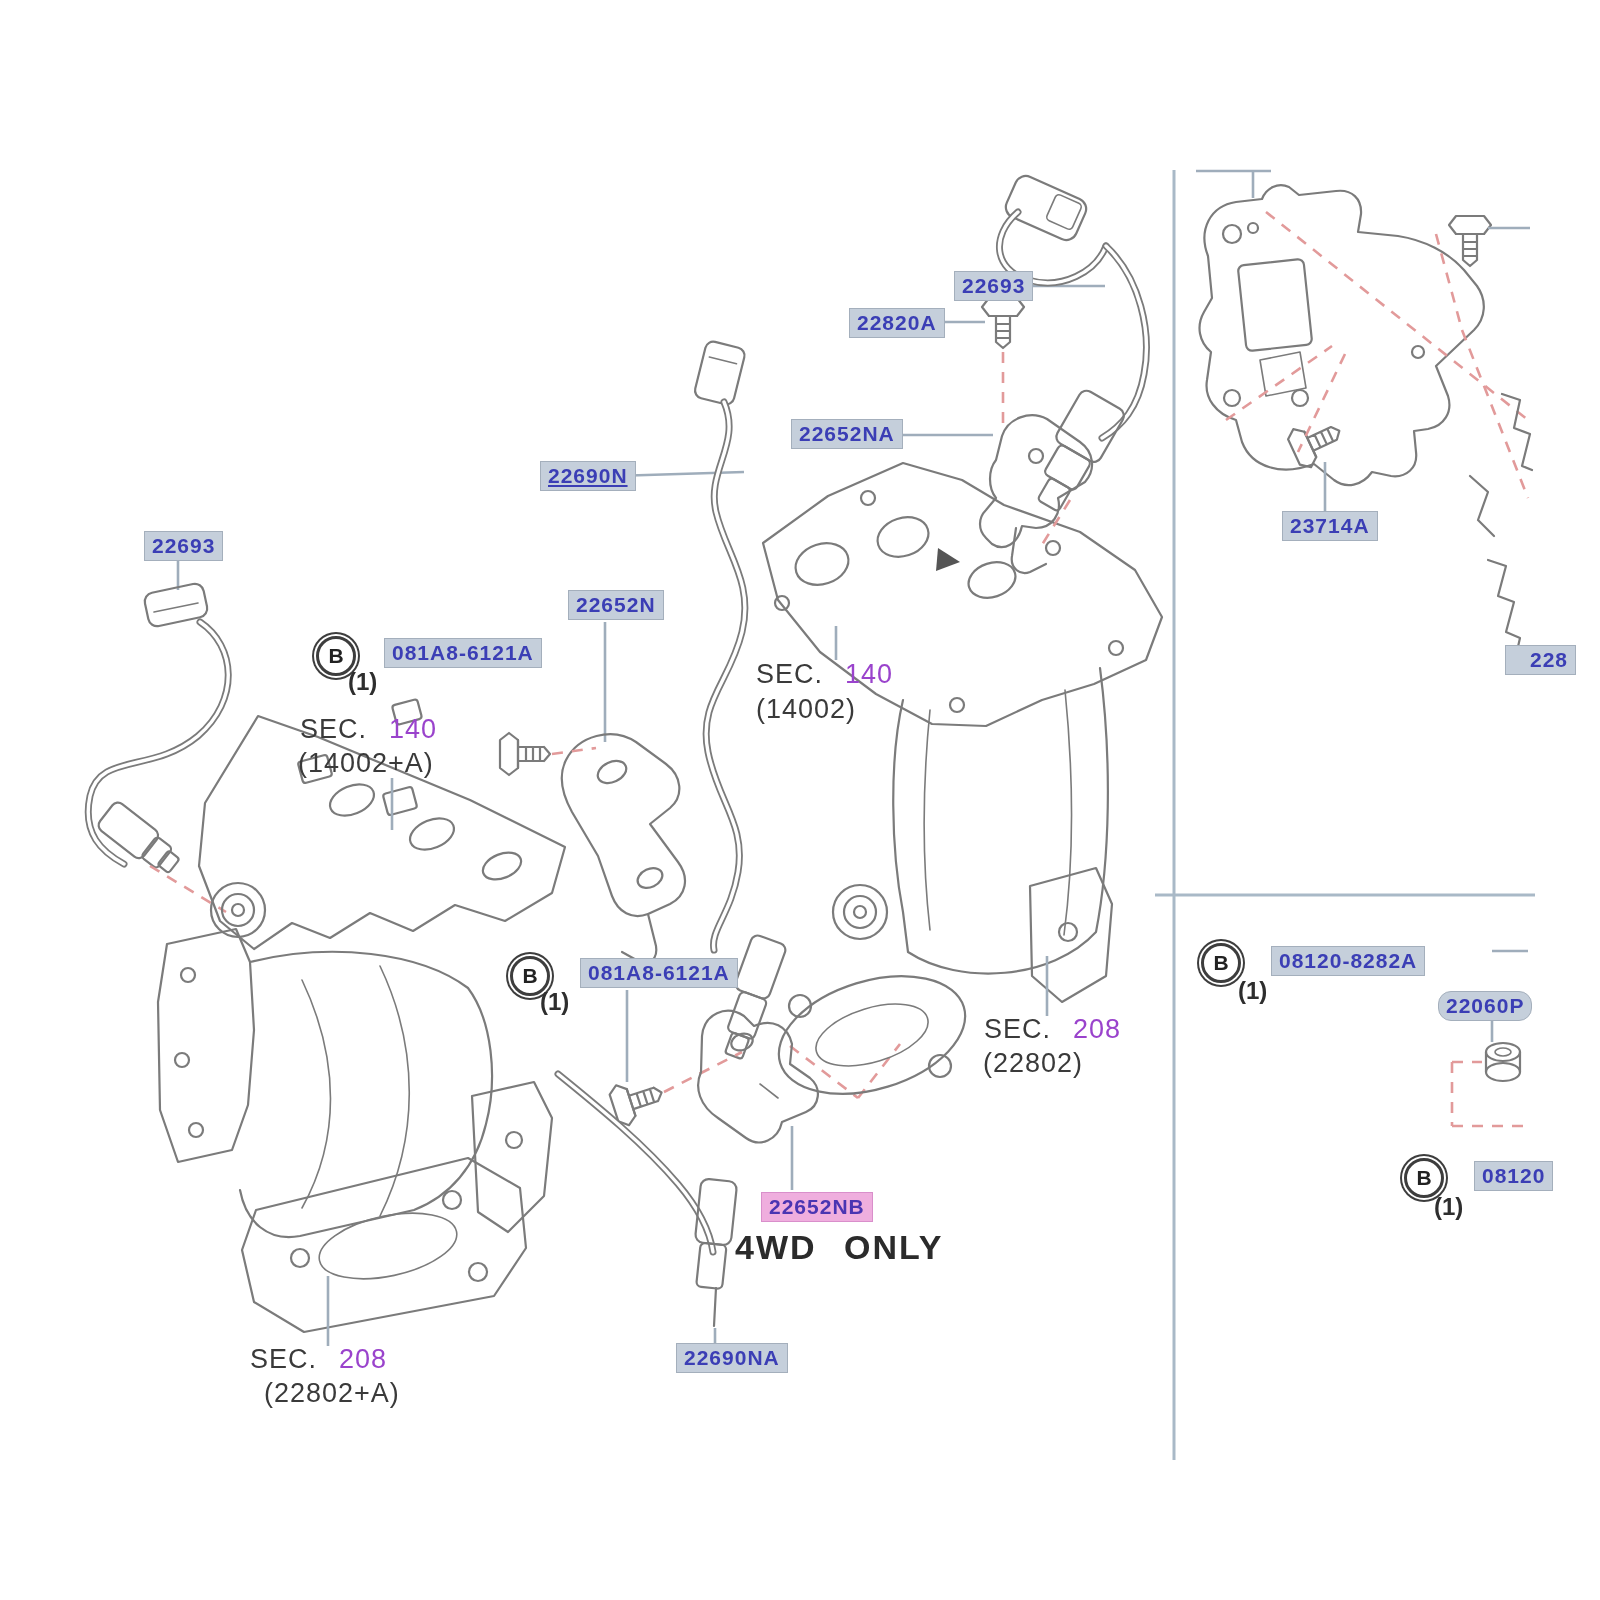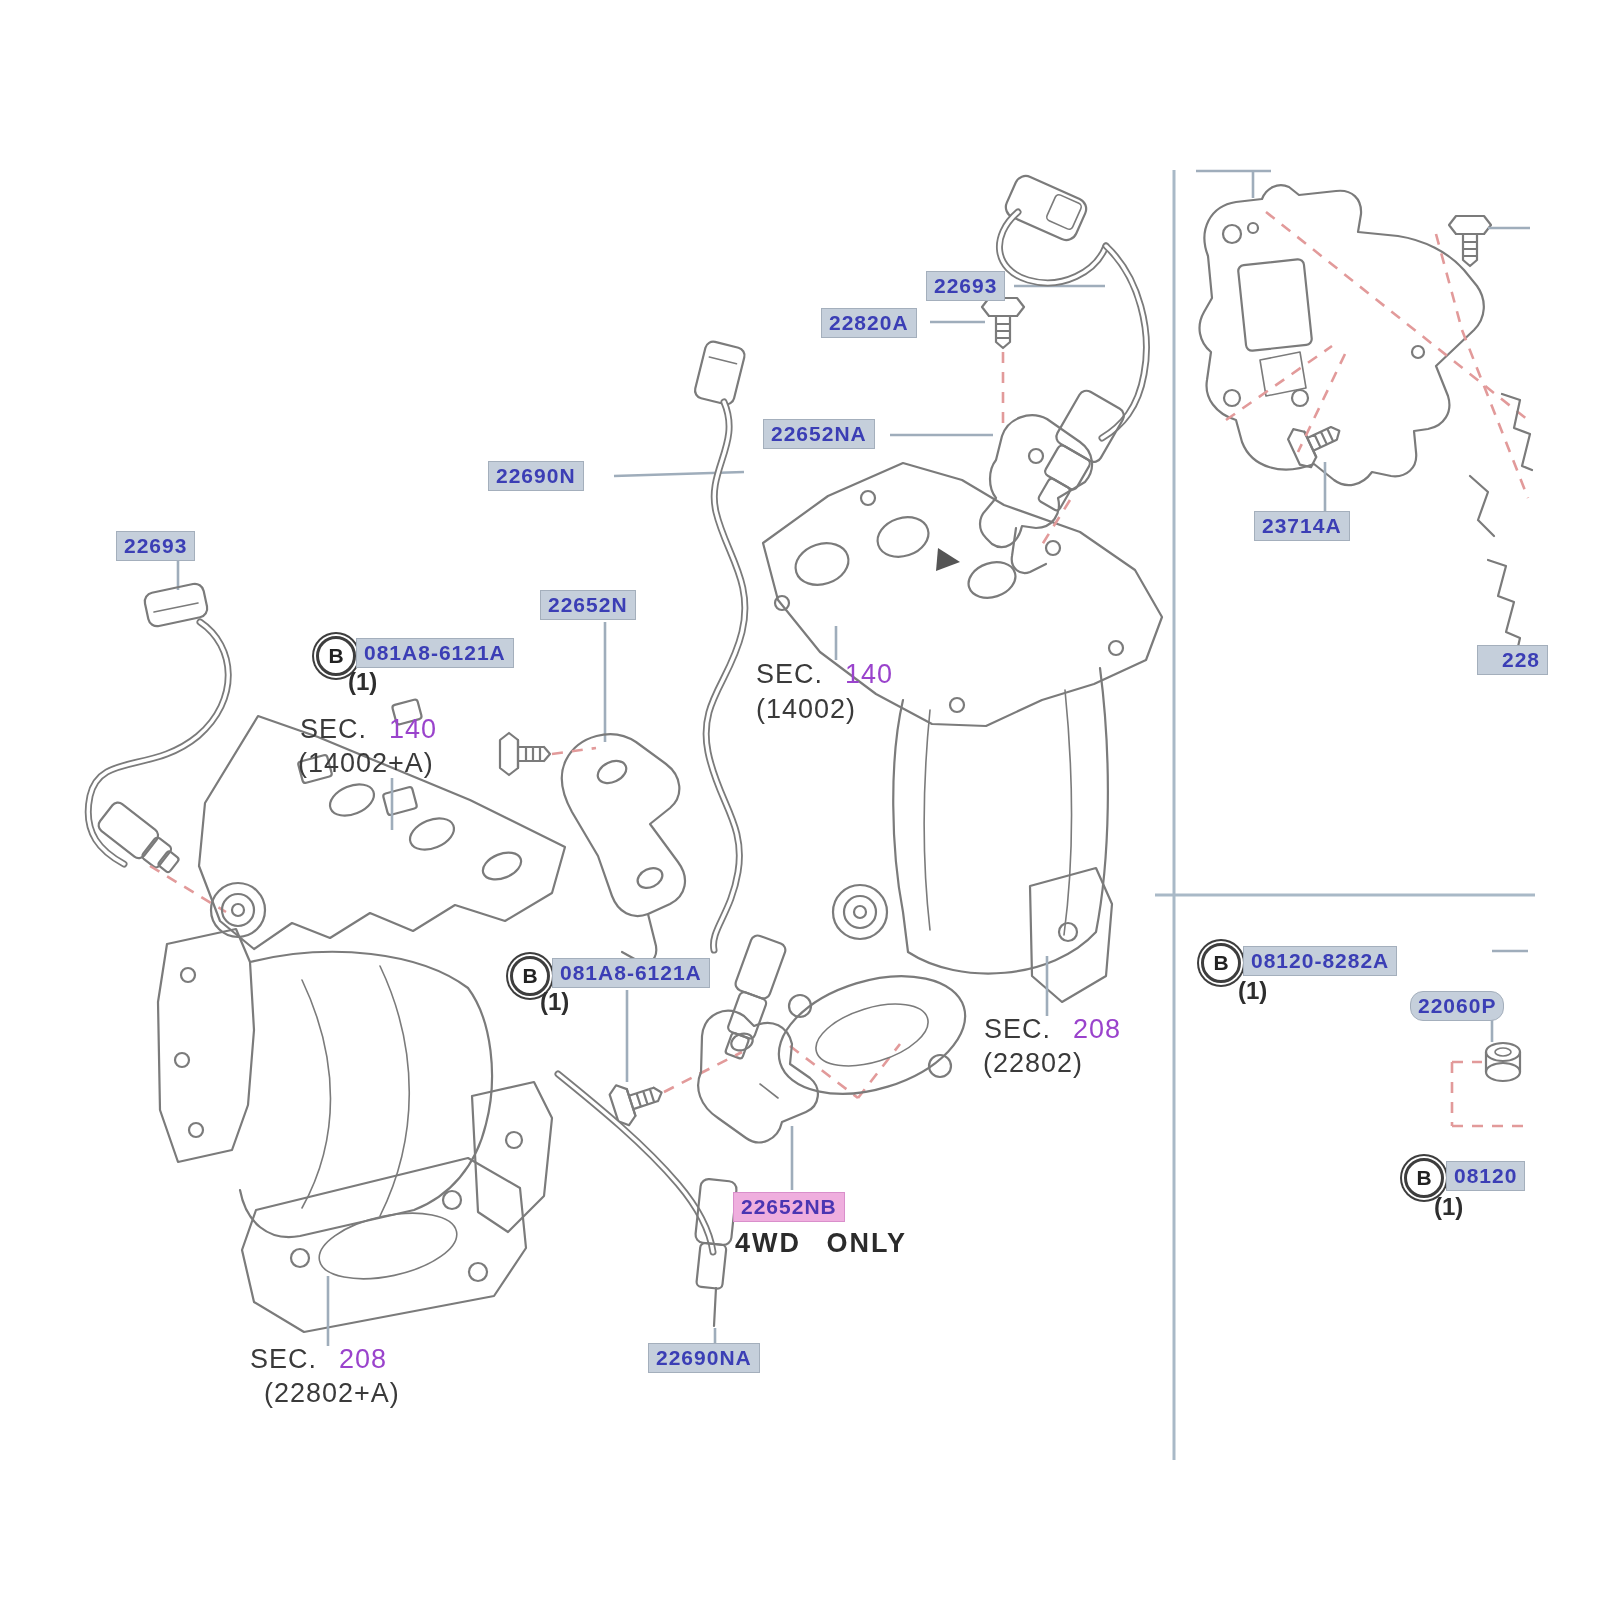--- a/index.html
+++ b/index.html
@@ -14,39 +14,39 @@
   .cable-o{fill:none;stroke:var(--line_art);stroke-width:7;stroke-linecap:round;}
   .cable-i{fill:none;stroke:#ffffff;stroke-width:3.4;stroke-linecap:round;}
   .rdash{fill:none;stroke:var(--dash_red);stroke-width:2.6;stroke-dasharray:11 9;}
   .lead{fill:none;stroke:var(--leader);stroke-width:2.6;}
   .div{fill:none;stroke:var(--divider);stroke-width:3;}
   .part-label{
     position:absolute;z-index:3;display:inline-block;
     background:var(--label_bg);color:var(--label_text);
     border:1px solid var(--label_border);
     font-size:21px;font-weight:bold;letter-spacing:1px;
-    padding:2px 7px;line-height:24px;white-space:nowrap;
+    padding:2px 7px;line-height:24px;white-space:nowrap;margin-left:28px;
   }
   .part-label.hl{background:var(--highlight_bg);color:var(--highlight_text);border-color:#d98fcb;}
   .b-circle{
     position:absolute;z-index:3;width:34px;height:34px;border-radius:50%;
     border:3px solid #3d3d3d;box-shadow:0 0 0 2px #ffffff,0 0 0 4px #3d3d3d;
     color:#222;font-size:21px;font-weight:bold;text-align:center;line-height:33px;
     background:#fff;
   }
   .qty{
     position:absolute;z-index:3;color:#2e2e2e;font-size:24px;font-weight:bold;white-space:nowrap;
   }
   .sec{
     position:absolute;z-index:3;color:var(--sec_text);
     font-size:27px;font-weight:normal;white-space:nowrap;letter-spacing:1px;
   }
   .sec .num{color:var(--sec_number);margin-left:22px;}
   .note{
-    position:absolute;z-index:3;color:#2b2b2b;font-size:27px;font-weight:bold;
+    position:absolute;z-index:3;color:#2b2b2b;font-size:34px;font-weight:bold;
     white-space:nowrap;word-spacing:16px;letter-spacing:2px;
   }
 </style>
 </head>
 <body>
 
 <div id="canvas">
 
   <svg id="art" width="1600" height="1600" viewBox="0 0 1600 1600">
     <defs>
@@ -238,21 +238,21 @@
   </svg>
 
   <span class="part-label" style="left:116px;top:531px;">22693</span>
 
   <span class="part-label" style="left:926px;top:271px;">22693</span>
 
   <span class="part-label" style="left:821px;top:308px;text-align:right;">22820A</span>
 
   <span class="part-label" style="left:763px;top:419px;">22652NA</span>
 
-  <span class="part-label" style="left:488px;top:461px;">22690N</span>
+  <span class="part-label" style="left:512px;top:461px;text-decoration:underline;">22690N</span>
 
   <span class="part-label" style="left:540px;top:590px;">22652N</span>
 
   <span class="b-circle" style="left:316px;top:636px;">B</span>
   <span class="part-label" style="left:356px;top:638px;">081A8-6121A</span>
   <span class="qty" style="left:348px;top:668px;">(1)</span>
 
   <span class="b-circle" style="left:510px;top:956px;">B</span>
   <span class="part-label" style="left:552px;top:958px;">081A8-6121A</span>
   <span class="qty" style="left:540px;top:988px;">(1)</span>

